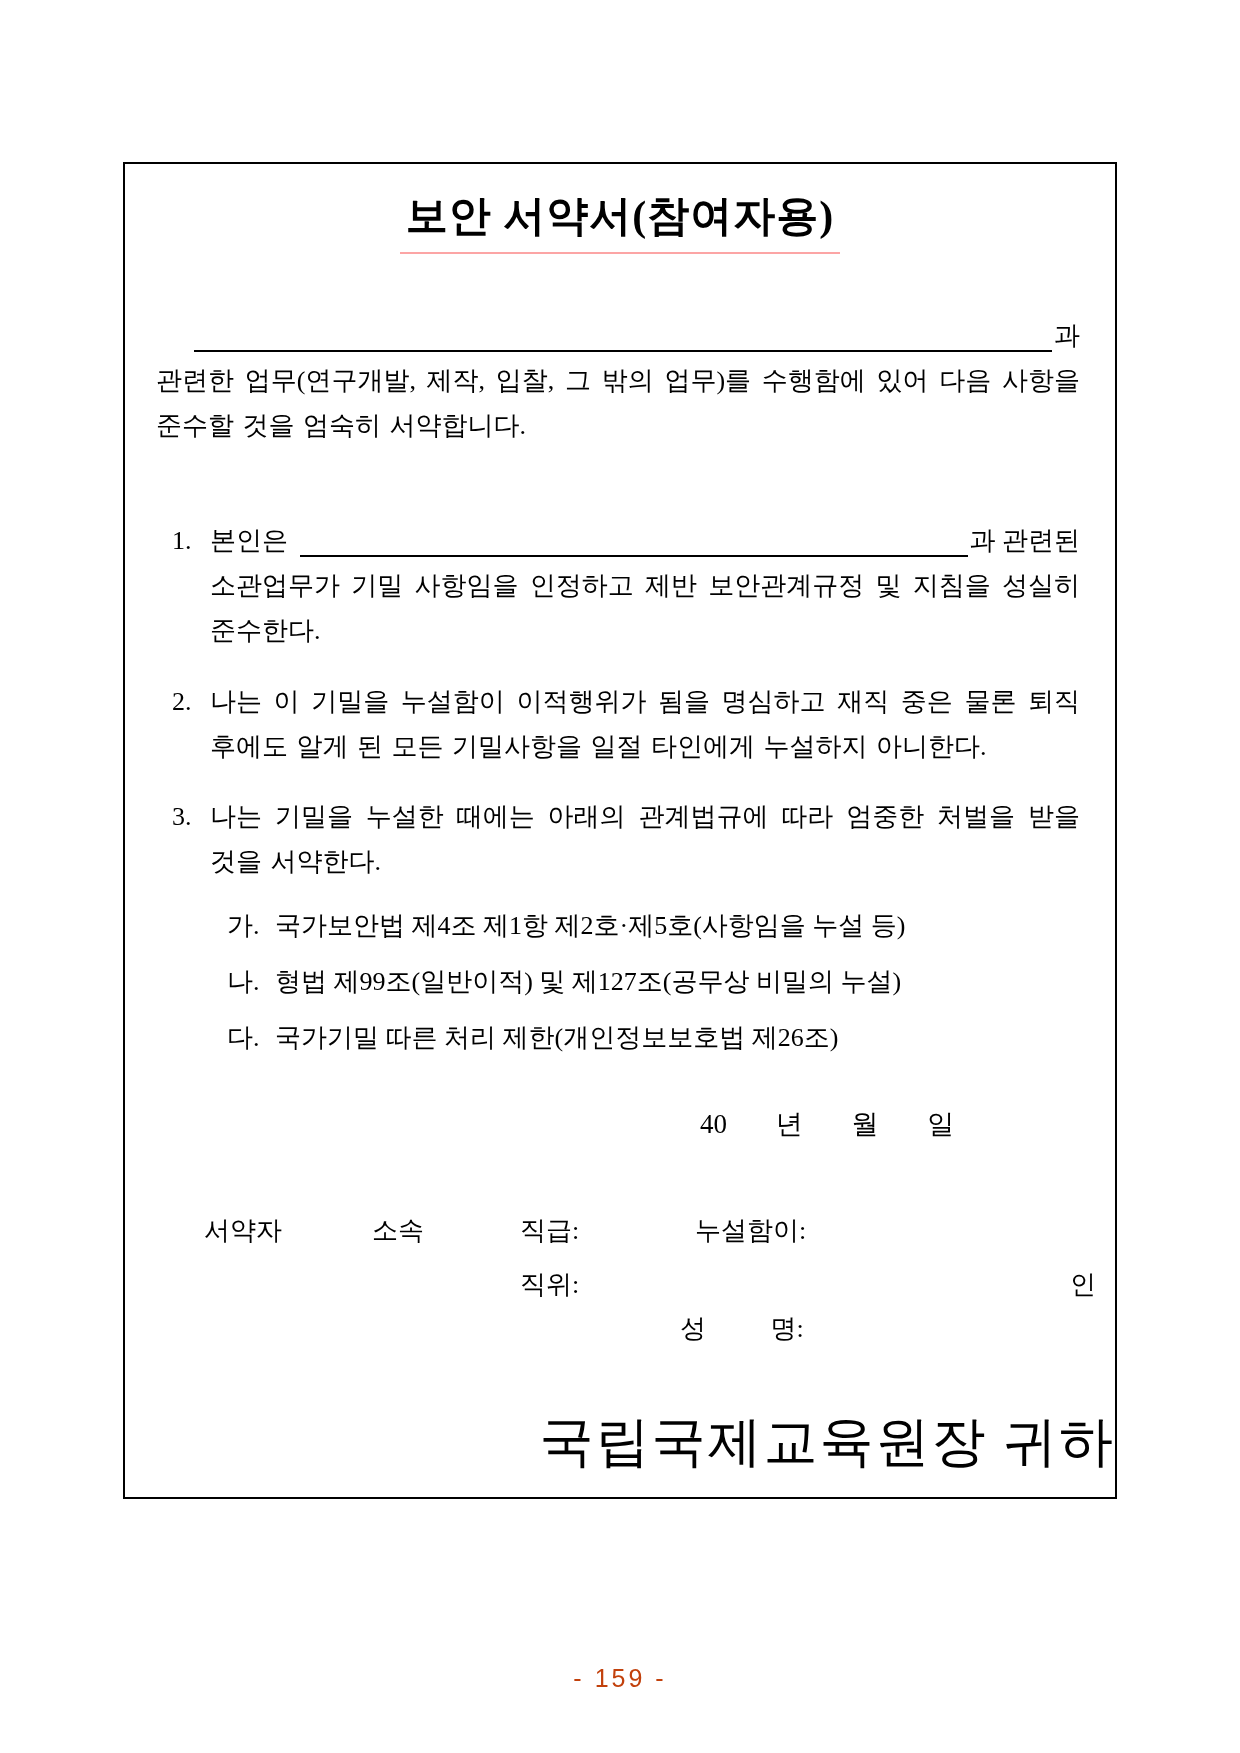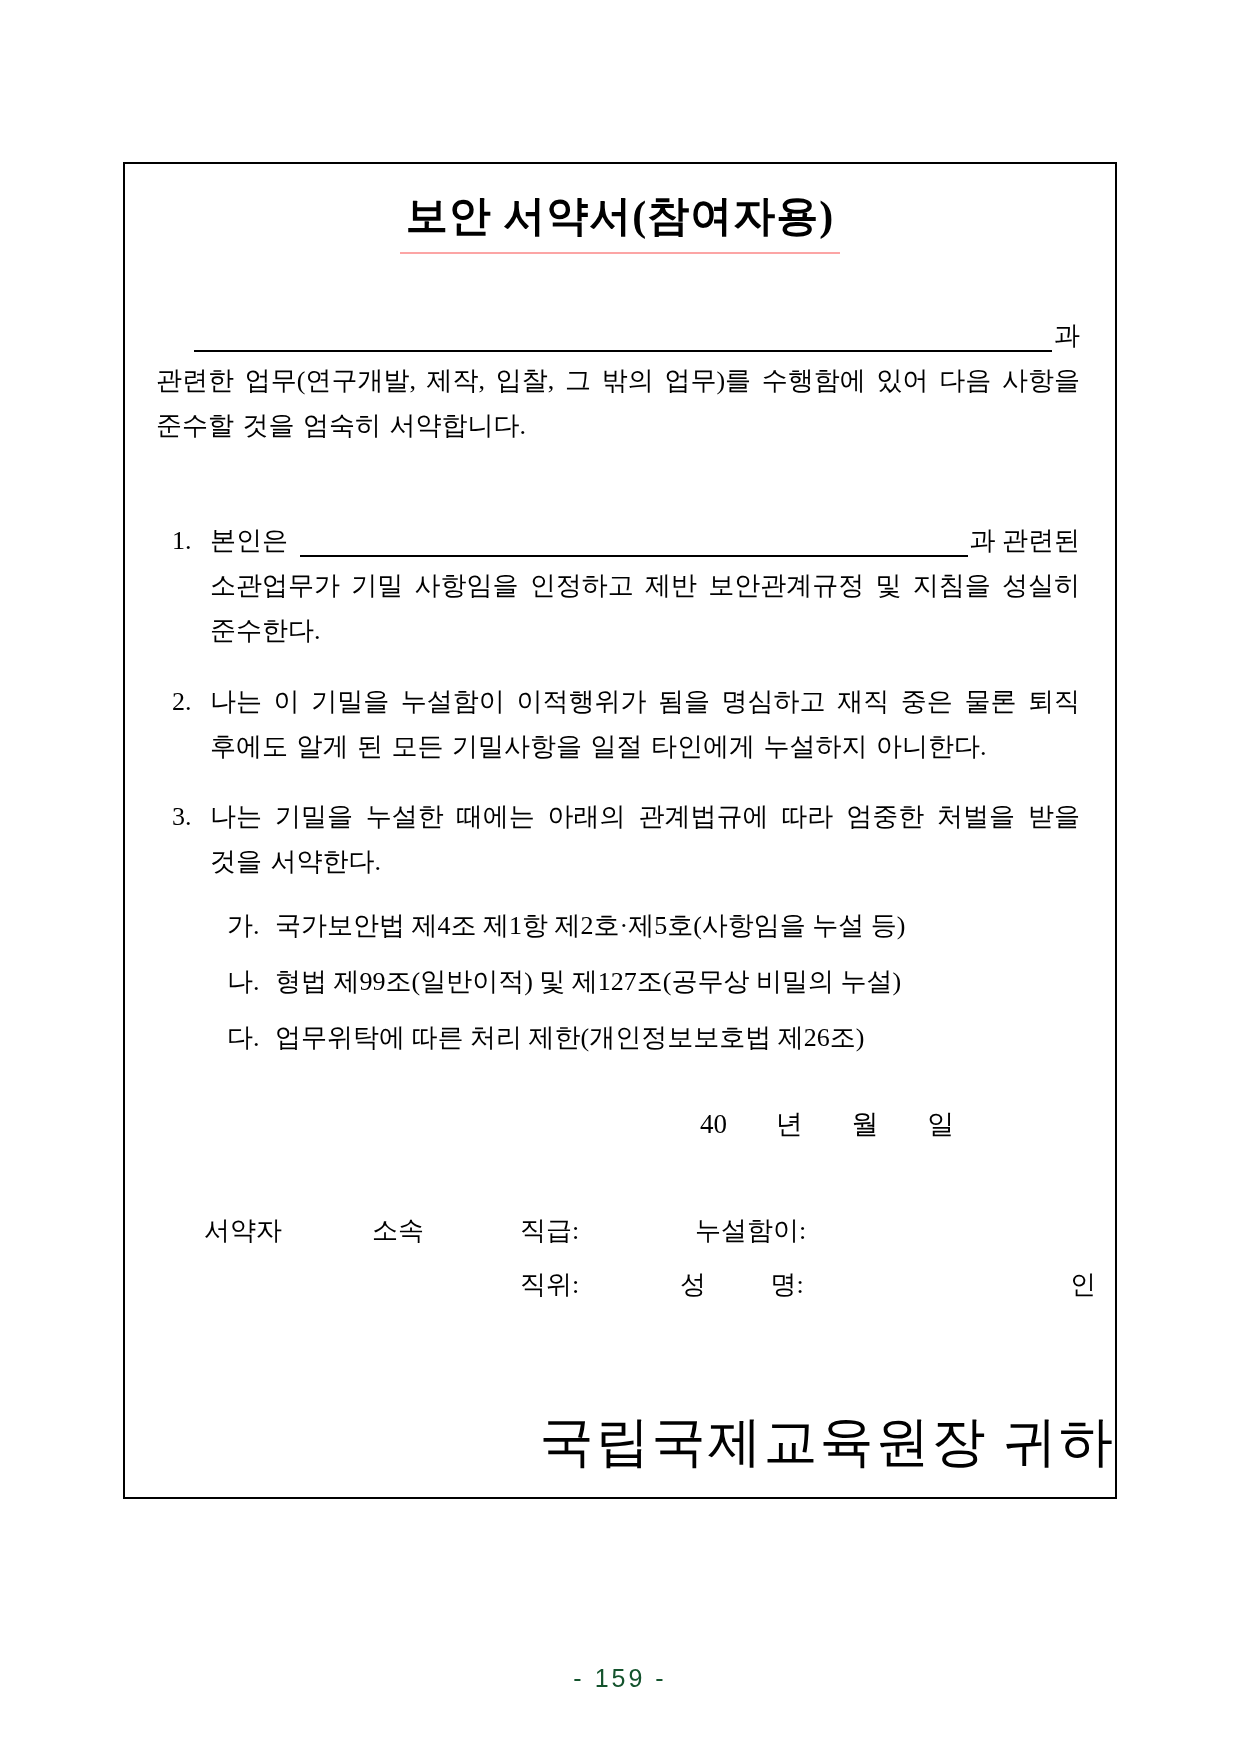--- a/index.html
+++ b/index.html
@@ -126,42 +126,42 @@
     line-height: 45px;
   }
   .sig-row1 { top: 1044px; }
   .sig-row2 { top: 1098px; }
   .sig-row span { position: absolute; white-space: nowrap; }
   .sp-pledger { left: 79px; }
   .sp-aff     { left: 247px; }
   .sp-rank    { left: 395px; }
   .sp-birth   { left: 570px; }
   .sp-pos     { left: 395px; }
-  .sp-name    { left: 555px; word-spacing: 58px; }
+  .sp-name    { left: 555px; word-spacing: 58px; margin-top: 44px; }
   .sp-seal    { left: 945px; }
   .addressee {
     position: absolute;
     top: 1242px;
     left: 0;
     width: 100%;
     text-align: right;
     font-size: 54px;
     font-weight: normal;
     letter-spacing: 2px;
   }
   .page-number {
     position: absolute;
     top: 1664px;
     left: 0;
     width: 1240px;
     text-align: center;
     font-family: "Liberation Sans", "DejaVu Sans", sans-serif;
     font-size: 25px;
     letter-spacing: 3px;
-    color: #14532d;
+    color: #c2410c;
   }
 </style>
 </head>
 <body>
 
 <div class="page">
   <div class="doc-box">
 
     <div class="doc-title">
       <span class="title-text">보안 서약서(참여자용)</span>
@@ -201,21 +201,21 @@
       <div class="legal-ref">
         <span class="ref-no">가.</span>
         <span>국가보안법 제4조 제1항 제2호·제5호(사항임을 누설 등)</span>
       </div>
       <div class="legal-ref">
         <span class="ref-no">나.</span>
         <span>형법 제99조(일반이적) 및 제127조(공무상 비밀의 누설)</span>
       </div>
       <div class="legal-ref">
         <span class="ref-no">다.</span>
-        <span>업무위탁에 따른 처리 제한(개인정보보호법 제26조)</span>
+        <span>국가기밀 따른 처리 제한(개인정보보호법 제26조)</span>
       </div>
     </div>
 
     <div class="date-line">40 년 월 일</div>
 
     <div class="sig-row sig-row1">
       <span class="sp-pledger">서약자</span>
       <span class="sp-aff">소속</span>
       <span class="sp-rank">직급:</span>
       <span class="sp-birth">누설함이:</span>

